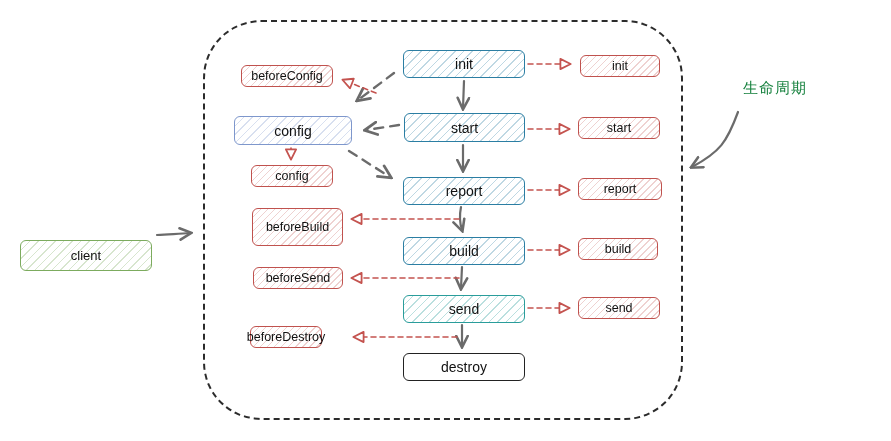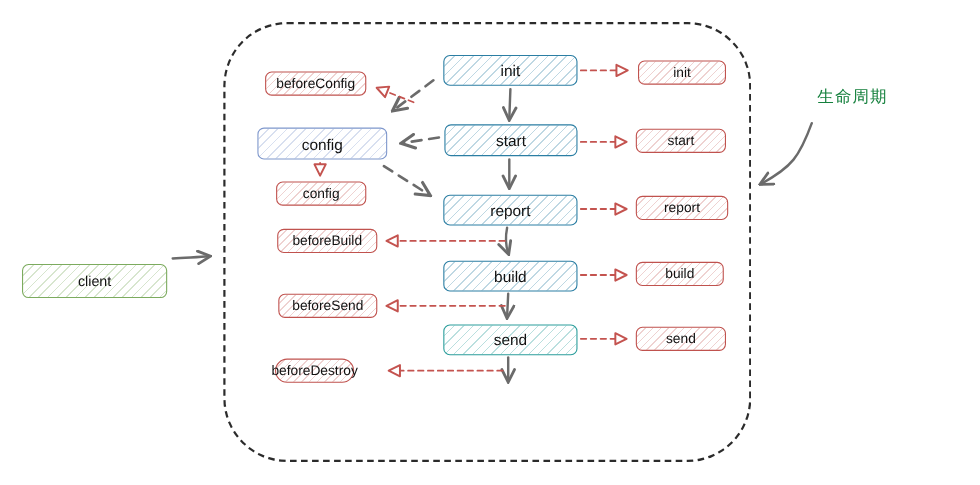--- a/index.html
+++ b/index.html
@@ -49,23 +49,23 @@
   .pos-client{left:20px;top:220px;width:132px;height:31px;}
   .pos-init{left:403px;top:50px;width:122px;height:28px;}
   .pos-start{left:404px;top:113px;width:121px;height:29px;}
   .pos-report{left:403px;top:177px;width:122px;height:28px;}
   .pos-build{left:403px;top:237px;width:122px;height:28px;}
   .pos-send{left:403px;top:295px;width:122px;height:28px;}
   .pos-destroy{left:403px;top:353px;width:122px;height:28px;}
   .pos-config{left:234px;top:116px;width:118px;height:29px;}
   .pos-before-config{left:241px;top:65px;width:92px;height:22px;}
   .pos-ev-config{left:251px;top:165px;width:82px;height:22px;}
-  .pos-before-build{left:252px;top:208px;width:91px;height:22px;}
+  .pos-before-build{left:252px;top:208px;width:91px;height:38px;}
   .pos-before-send{left:253px;top:267px;width:90px;height:22px;}
-  .pos-before-destroy{left:250px;top:326px;width:72px;height:22px;border-radius:11px;}
+  .pos-before-destroy{left:250px;top:326px;width:72px;height:22px;}
   .pos-ev-init{left:580px;top:55px;width:80px;height:22px;}
   .pos-ev-start{left:578px;top:117px;width:82px;height:22px;}
   .pos-ev-report{left:578px;top:178px;width:84px;height:22px;}
   .pos-ev-build{left:578px;top:238px;width:80px;height:22px;}
   .pos-ev-send{left:578px;top:297px;width:82px;height:22px;}
   .arrow-layer{position:absolute;left:0;top:0;width:891px;height:441px;pointer-events:none;}
   .legend-title{
     position:absolute;left:743px;top:79px;font-size:15px;color:#15803d;letter-spacing:1px;
   }
   .legend-note{
@@ -119,20 +119,21 @@
     </g>
   </svg>
 
   <div class="node green pos-client">client</div>
 
   <div class="node blue pos-init">init</div>
   <div class="node blue pos-start">start</div>
   <div class="node blue pos-report">report</div>
   <div class="node blue pos-build">build</div>
   <div class="node teal pos-send">send</div>
+  <div class="node plain pos-destroy">destroy</div>
 
   <div class="node periwinkle pos-config">config</div>
 
   <div class="node red pos-before-config">beforeConfig</div>
   <div class="node red pos-ev-config">config</div>
   <div class="node red pos-before-build">beforeBuild</div>
   <div class="node red pos-before-send">beforeSend</div>
   <div class="node red pos-before-destroy">beforeDestroy</div>
 
   <div class="node red pos-ev-init">init</div>

